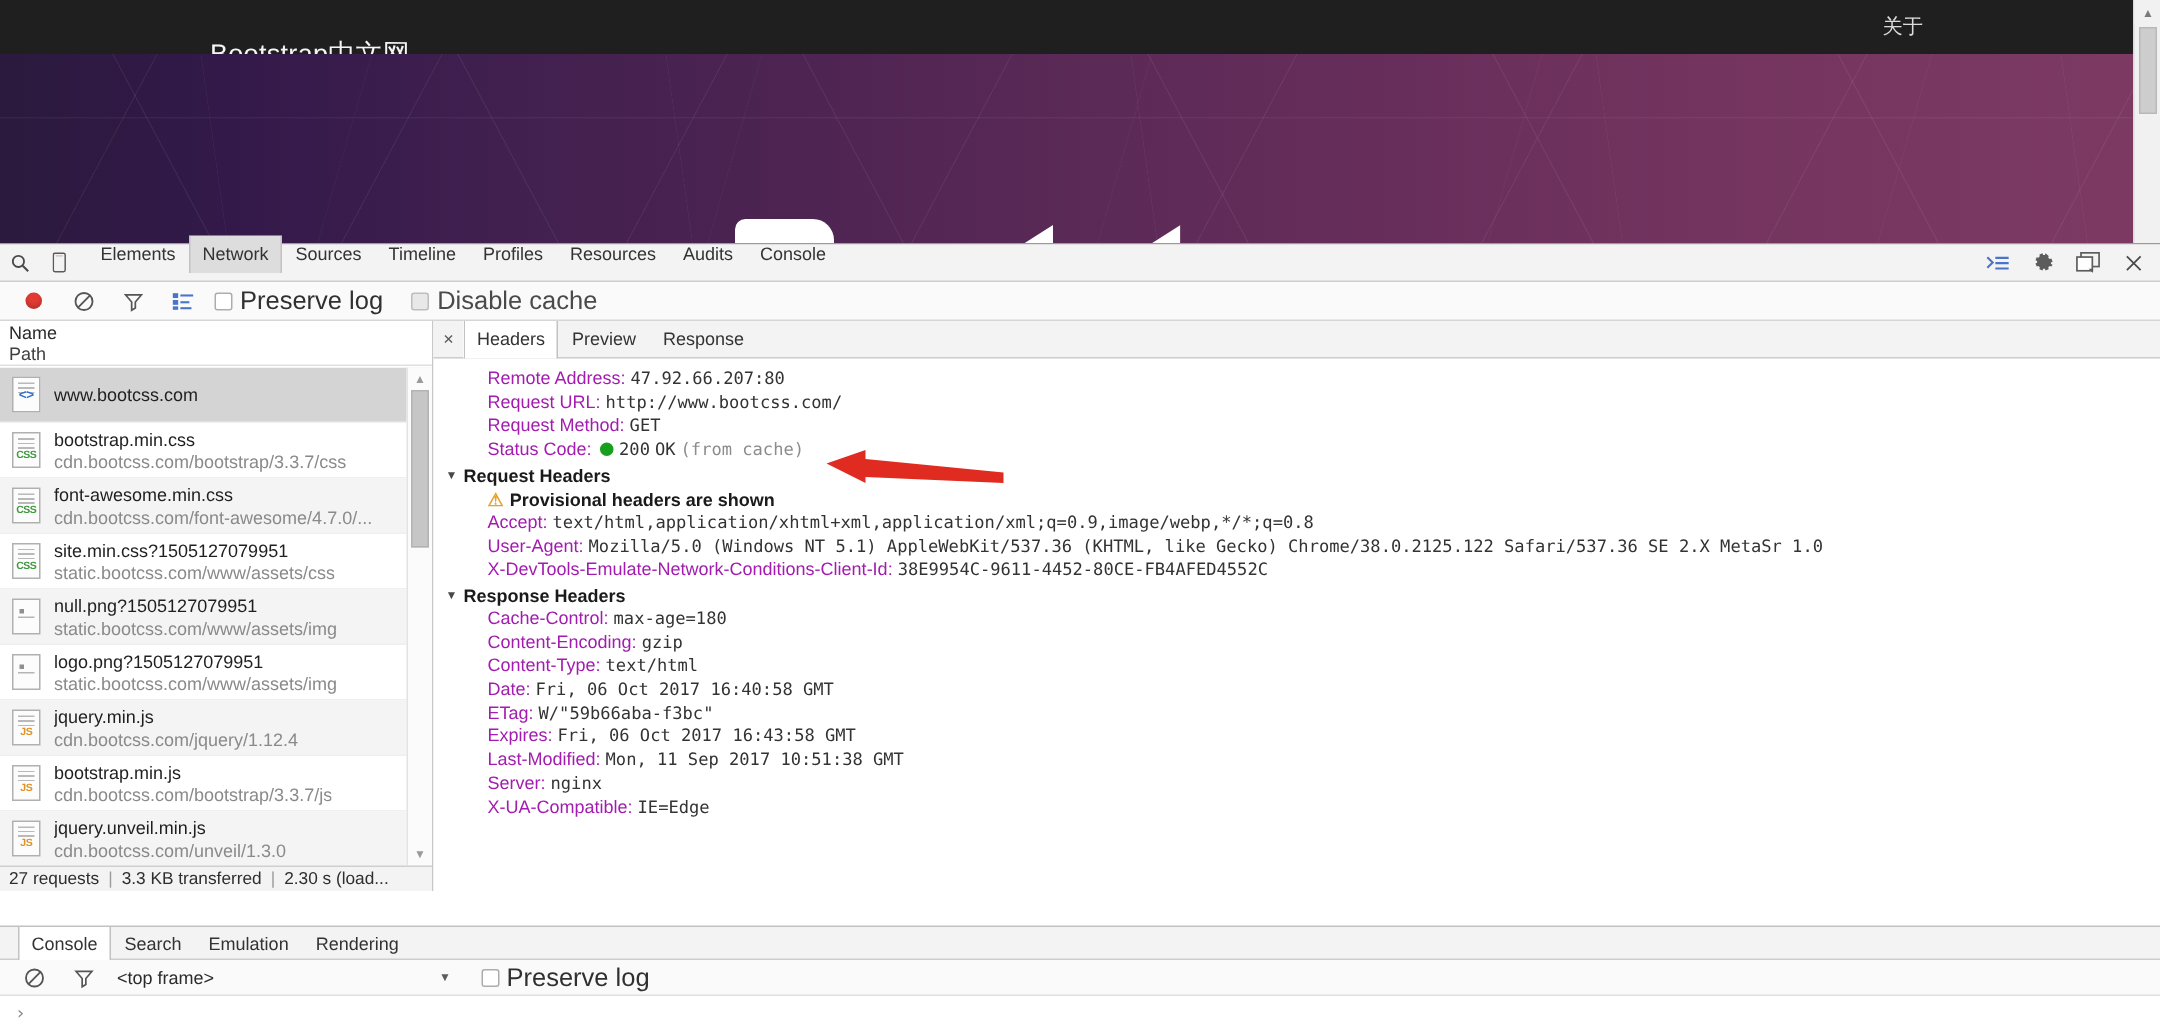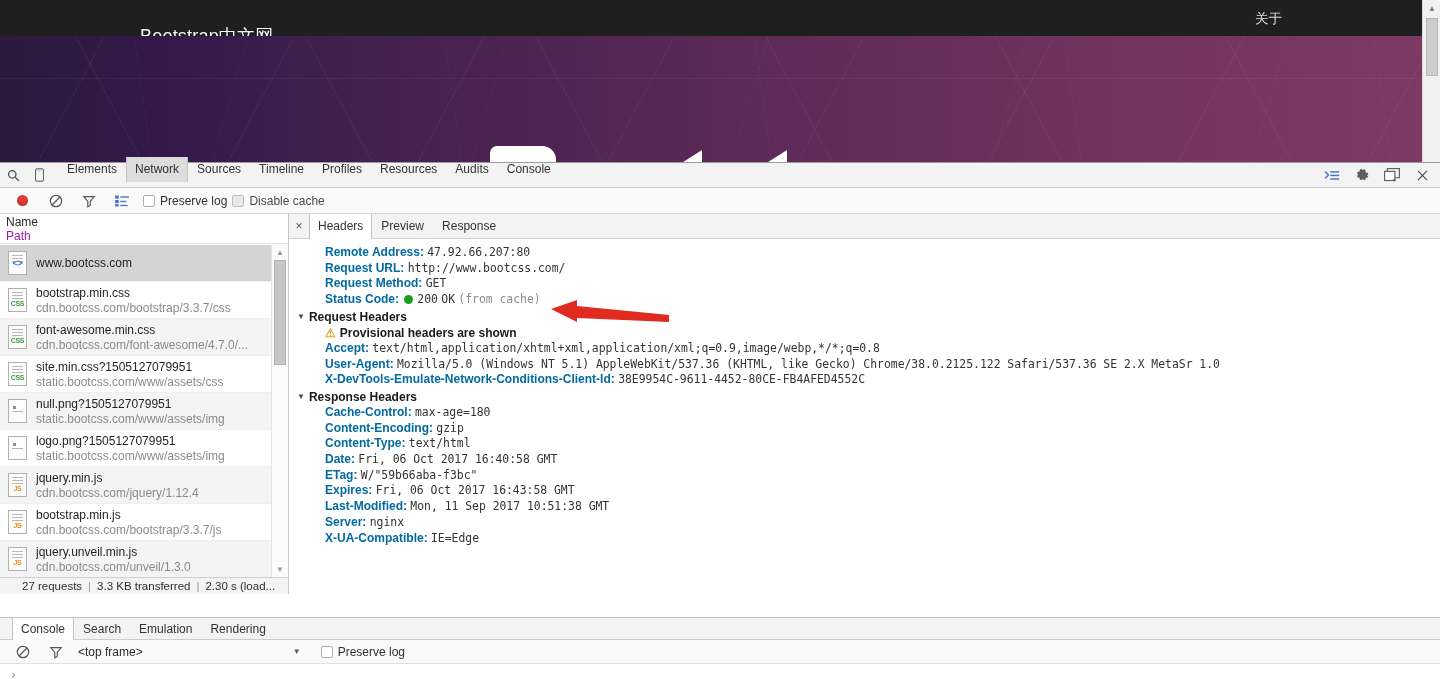--- a/index.html
+++ b/index.html
@@ -110,39 +110,39 @@
   .dt-tb-right .dt-tb-icon { width: 28px; }
 
   
   .dt-controls {
     height: 26px; background: #fafafa; border-bottom: 1px solid #d6d6d6;
     display: flex; align-items: center; padding-left: 6px;
   }
   .ctl-icon { width: 33px; display: flex; align-items: center; justify-content: center; }
   .rec-dot { width: 11px; height: 11px; border-radius: 50%; background: #e23b33;
              box-shadow: inset 0 -2px 3px rgba(0,0,0,.18); }
-  .ctl-check { display: flex; align-items: center; margin-left: 5px; font-size: 12px; justify-content: flex-end; }
+  .ctl-check { display: flex; align-items: center; margin-left: 5px; margin-right: 14px; font-size: 17px; justify-content: flex-end; }
   .ctl-check .box {
     width: 12px; height: 12px; border: 1px solid #adadad; background: #fff;
     margin-right: 5px; border-radius: 2px;
   }
   .ctl-check.dim .box { background: #e8e8e8; border-color: #bdbdbd; }
   .ctl-check.dim { color: #4a4a4a; }
 
   
   .dt-body { display: flex; height: 380px; }
 
   
   .req-pane { width: 289px; border-right: 1px solid #c8c8c8; position: relative; background: #fff; }
   .req-head {
     height: 30px; padding: 1px 0 0 6px; background: #fff;
     border-bottom: 1px solid #e0e0e0; line-height: 14px;
   }
   .req-head .h1 { font-size: 12px; color: #2b2b2b; }
-  .req-head .h2 { font-size: 12px; color: #a21caf; }
+  .req-head .h2 { font-size: 12px; color: #404040; }
   .req-list { position: absolute; top: 31px; left: 0; right: 0; bottom: 17px; overflow: hidden; }
   .req-row {
     height: 37px; display: flex; align-items: center; padding-left: 8px;
     border-bottom: 1px solid #efefef; overflow: hidden;
   }
   .req-row.odd { background: #f4f4f4; }
   .req-row.sel { background: #d4d4d4; }
   .req-icon { width: 19px; height: 24px; flex: 0 0 19px; margin-right: 9px; position: relative; }
   .fi {
     width: 19px; height: 24px; background: #fcfcfc;
@@ -181,21 +181,21 @@
   }
   .req-sb-arrow { height: 15px; display: flex; align-items: center; justify-content: center;
                   color: #9a9a9a; font-size: 8px; }
   .req-sb-arrow.bot { position: absolute; bottom: 0; left: 0; right: 0; }
   .req-sb-thumb { position: absolute; top: 15px; left: 2px; width: 12px; height: 105px;
                   background: #c6c6c6; border: 1px solid #b3b3b3; }
 
   .req-status {
     position: absolute; bottom: 0; left: 0; right: 0; height: 17px;
     background: #f3f3f3; border-top: 1px solid #cfcfcf;
-    display: flex; align-items: center; padding-left: 22px;
+    display: flex; align-items: center; padding-left: 6px;
     font-size: 11.5px; color: #2e2e2e; white-space: nowrap; overflow: hidden;
   }
   .sep { padding: 0 6px; color: #9a9a9a; }
 
   
   .det-pane { flex: 1; position: relative; background: #fff; }
   .det-tabbar {
     height: 25px; background: #f3f3f3; border-bottom: 1px solid #cdcdcd;
     display: flex; align-items: center; position: relative;
   }
@@ -208,21 +208,21 @@
   }
   .det-tab.active { background: #fff; box-shadow: inset 1px 0 0 #c2c2c2, inset -1px 0 0 #c2c2c2; }
 
   .hdr-body { padding: 6px 0 0 18px; }
   .hsec {
     font-size: 12px; font-weight: 700; color: #1a1a1a; margin: 2px 0 1px -10px;
     display: flex; align-items: center;
   }
   .tri { display: inline-block; margin-right: 4px; font-size: 8px; color: #4a4a4a; }
   .hrow { font-size: 12px; line-height: 15.7px; white-space: nowrap; padding-left: 18px; }
-  .hk { font-weight: 700; color: #0369a1; }
+  .hk { font-weight: 400; color: #a21caf; }
   .hv { font-family: "DejaVu Sans Mono", monospace; font-size: 11.4px; color: #333; }
   .hv.dim { color: #8c8c8c; }
   .warn-row { padding-left: 18px; font-size: 12px; font-weight: 700; color: #1a1a1a;
               display: flex; align-items: center; line-height: 16px; }
   .warn-ico { color: #e5a32b; margin-right: 4px; font-size: 12px; }
   .status-dot {
     display: inline-block; width: 9px; height: 9px; border-radius: 50%;
     background: #16a01e; margin: 0 4px 0 2px; vertical-align: -1px;
   }
   #red-arrow { position: absolute; left: 262px; top: 83px; }

